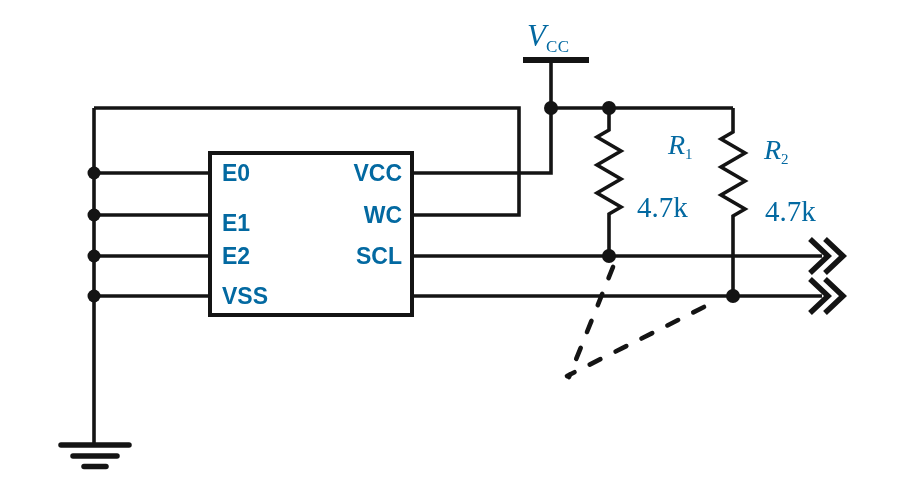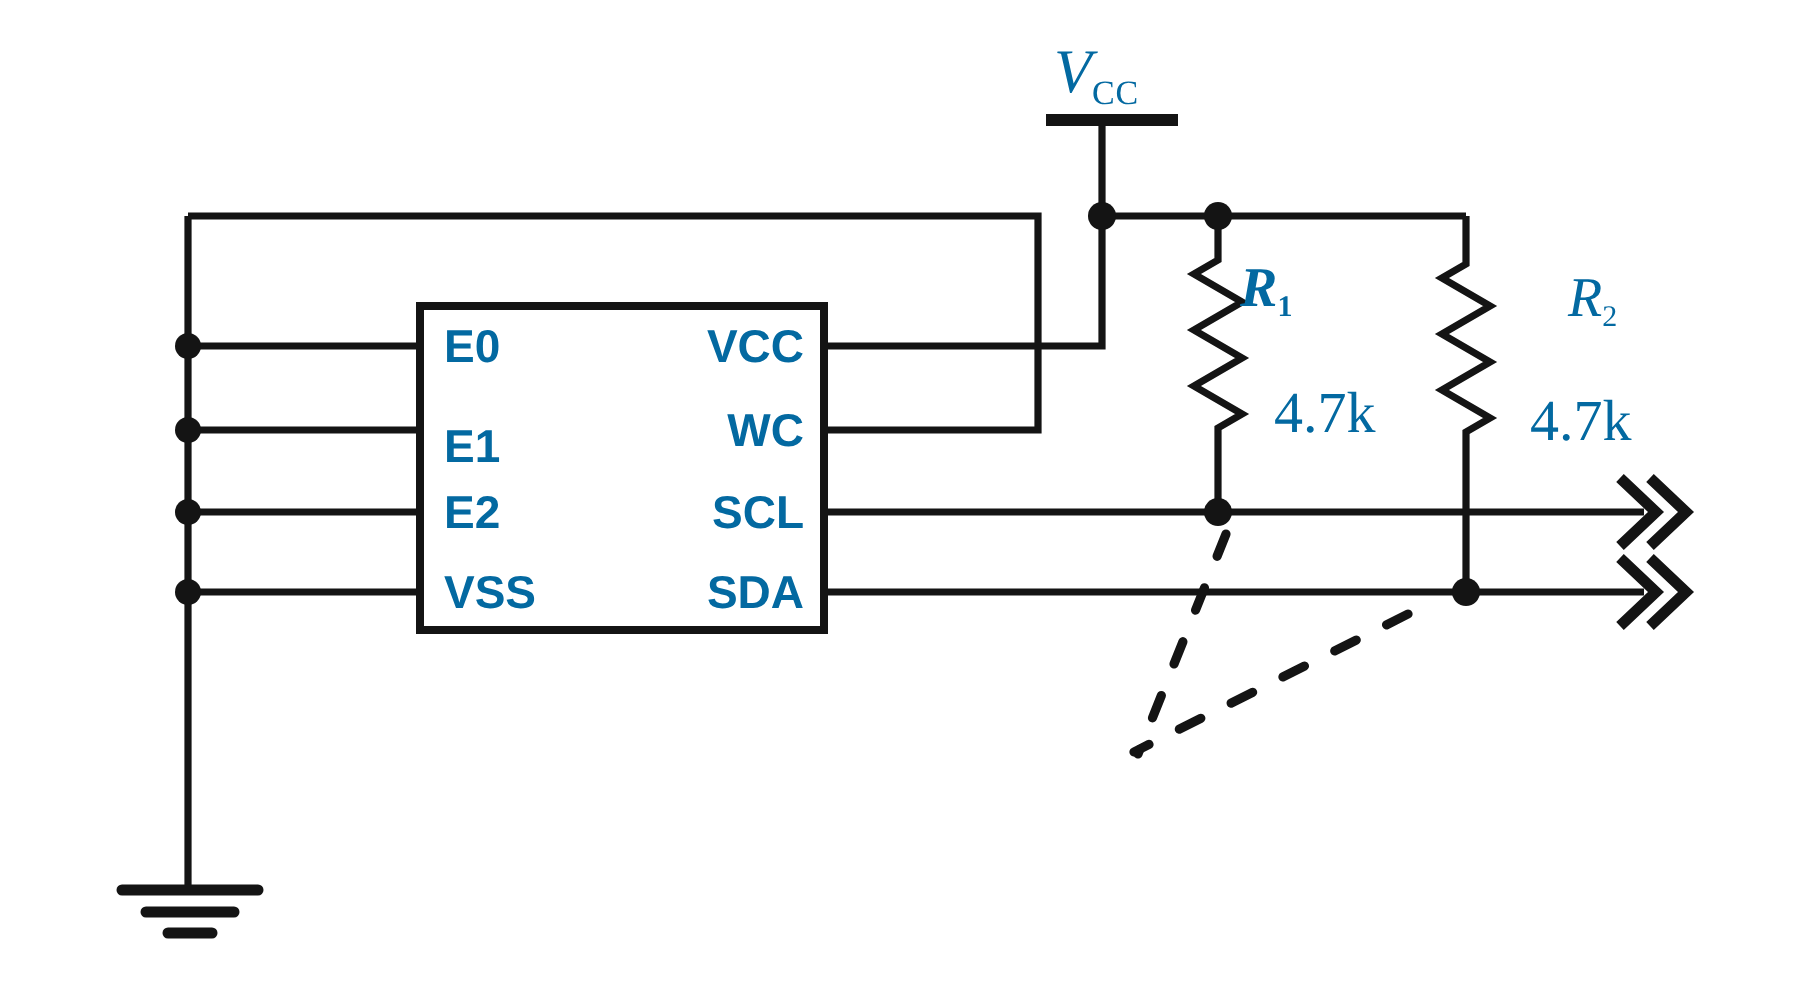--- a/index.html
+++ b/index.html
@@ -92,30 +92,29 @@
   </svg>
 
   <div class="label pin-label" style="left:222px;top:162px;">E0</div>
   <div class="label pin-label" style="left:222px;top:212px;">E1</div>
   <div class="label pin-label" style="left:222px;top:245px;">E2</div>
   <div class="label pin-label" style="left:222px;top:285px;">VSS</div>
 
   <div class="label pin-label pin-right" style="left:290px;top:162px;">VCC</div>
   <div class="label pin-label pin-right" style="left:290px;top:204px;">WC</div>
   <div class="label pin-label pin-right" style="left:290px;top:245px;">SCL</div>
-  <div class="label pin-label pin-right" style="left:290px;top:285px;">SDA</div>
 
   <div class="label math-label" style="left:527px;top:20px;">
     <span class="math-base">V</span><span class="math-sub">CC</span>
   </div>
 
-  <div class="label math-label res-name" style="left:620px;top:131px;font-weight:bold;">
+  <div class="label math-label res-name" style="left:668px;top:131px;">
     <span class="math-base">R</span><span class="math-sub">1</span>
   </div>
   <div class="label res-value" style="left:637px;top:171px;">4.7k</div>
 
-  <div class="label math-label res-name" style="left:784px;top:136px;text-align:center;">
+  <div class="label math-label res-name" style="left:764px;top:136px;text-align:center;">
     <span class="math-base">R</span><span class="math-sub">2</span>
   </div>
   <div class="label res-value" style="left:765px;top:175px;">4.7k</div>
 
 
 </div>
 
 </body></html>

